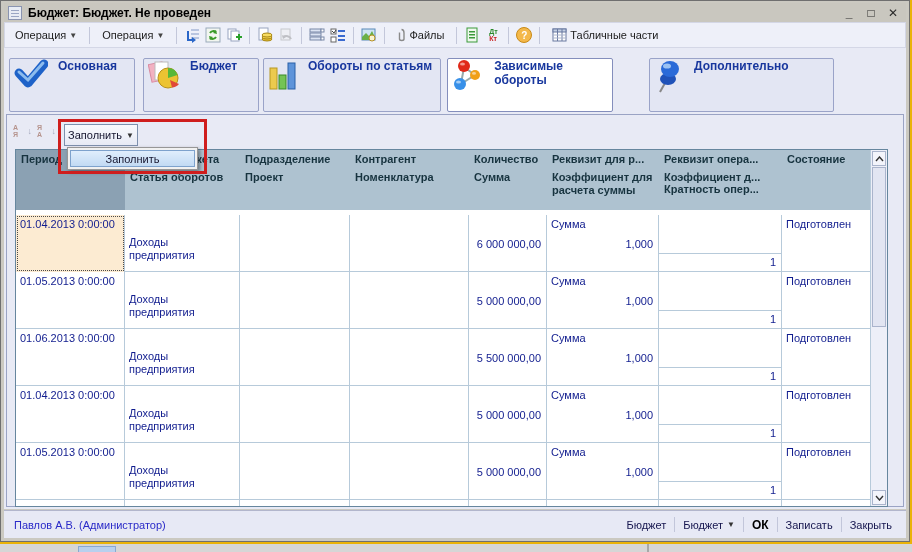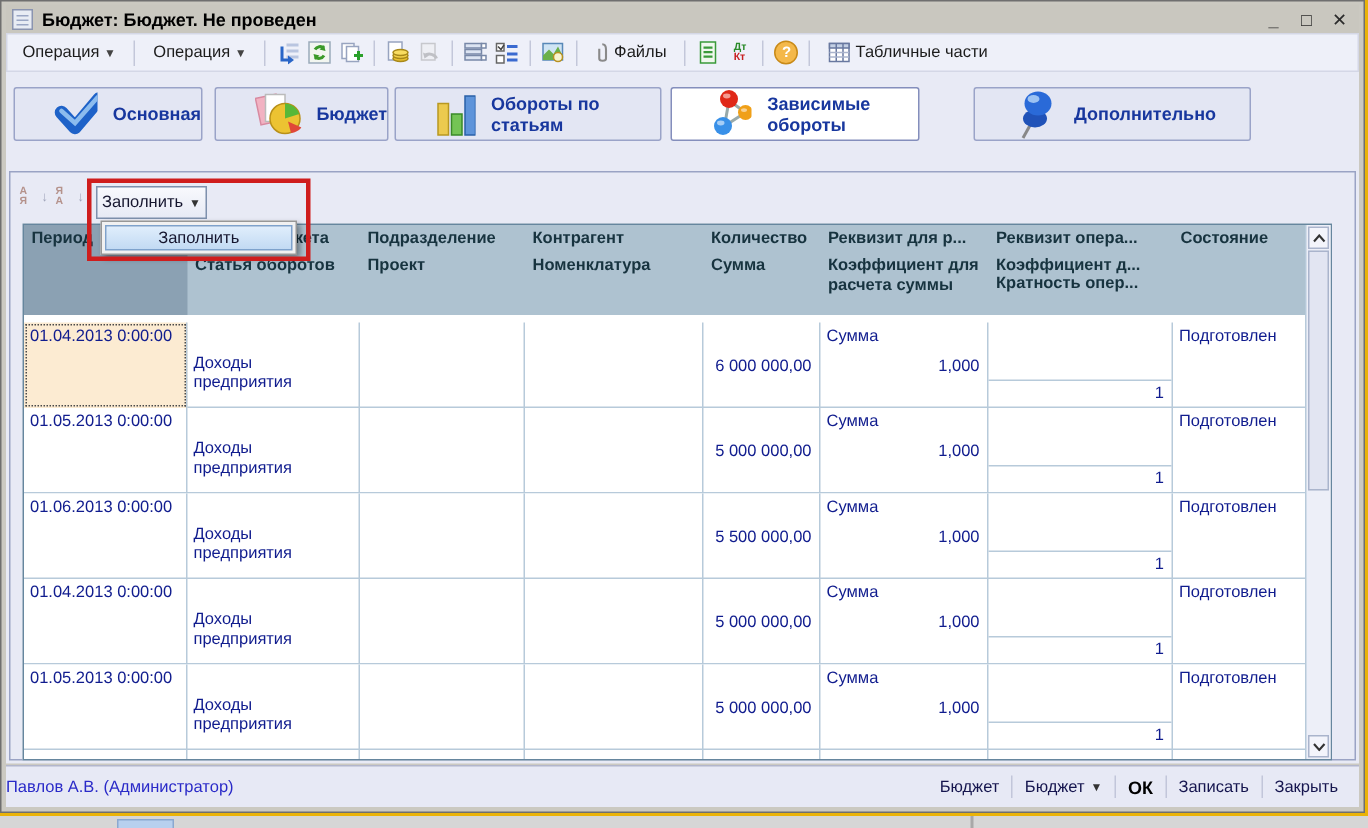--- a/index.html
+++ b/index.html
@@ -23,23 +23,23 @@
   .tbtn{display:flex;align-items:center;gap:3px;padding:2px 5px;border:1px solid transparent;cursor:default;}
   .tbtn .arr{font-size:8px;color:#444;}
   .tsep{width:1px;height:17px;background:#c3c7da;margin:0 3px;}
   .ticon{width:18px;height:18px;display:flex;align-items:center;justify-content:center;}
   .help-circle{width:14px;height:14px;border-radius:50%;background:#f4b84a;border:1px solid #c88a18;
                color:#fff;font-size:10px;font-weight:bold;display:flex;align-items:center;justify-content:center;}
   .dtkt{font-size:7px;font-weight:bold;line-height:7px;text-align:left;}
   .dtkt .dt{color:#2a8a2a;} .dtkt .kt{color:#c82020;}
   
   .content{position:absolute;left:3px;top:47px;right:3px;bottom:32px;background:#e8eaf5;}
-  .tab{position:absolute;top:10px;height:36px;background:#e3e6f3;border:1px solid #9aa3c8;
-       border-radius:2px;box-sizing:border-box;display:flex;align-items:center;gap:10px;
-       padding-left:26px;cursor:default;}
+  .tab{position:absolute;top:10px;height:54px;background:#e3e6f3;border:1px solid #9aa3c8;
+       border-radius:2px;box-sizing:border-box;display:flex;gap:10px;
+       padding-left:4px;cursor:default;}
   .tab .lbl{font-size:12px;font-weight:bold;color:#18379e;}
   .tab.active{background:#ffffff;border-color:#848ebc;}
   .tabpanel{position:absolute;left:2px;top:66px;right:2px;bottom:2px;border:1px solid #9aa3c4;
             background:#e8eaf5;box-sizing:border-box;}
   
   .sorticon{position:absolute;top:9px;width:20px;height:17px;opacity:.75;}
   .sorticon .letters{position:absolute;left:0;top:0;font-size:7px;line-height:7px;font-weight:bold;color:#a5766a;}
   .sorticon .darr{position:absolute;right:1px;top:2px;font-size:9px;color:#8a8fa8;}
   
   .grid{position:absolute;left:8px;top:34px;width:873px;height:358px;background:#fff;
@@ -87,21 +87,21 @@
             background:#f1f1f1;border:1px solid #979797;box-sizing:border-box;
             box-shadow:2px 2px 4px rgba(0,0,0,.4);}
   .dropitem{position:absolute;left:2px;right:2px;top:2px;bottom:2px;
             background:linear-gradient(#e0eefc,#c2daf3);border:1px solid #7ea2cc;box-sizing:border-box;
             font-size:11px;color:#15152e;display:flex;align-items:center;justify-content:center;cursor:default;}
   .redbox{position:absolute;left:57px;top:118px;width:149px;height:55px;z-index:60;
           border:3px solid #cf1d1d;box-sizing:border-box;pointer-events:none;}
   
   .statusbar{position:absolute;left:3px;right:3px;bottom:3px;height:27px;background:#e7e9f5;
              border-top:1px solid #b2b6cc;display:flex;align-items:center;font-size:11px;}
-  .statusbar .user{color:#2a2ac8;text-align:right;}
+  .statusbar .user{color:#2a2ac8;padding-left:10px;text-align:right;}
   .sbuttons{margin-left:auto;display:flex;align-items:center;padding-right:8px;}
   .sbuttons .fbtn{color:#15154e;padding:2px 6px;display:flex;align-items:center;gap:4px;cursor:default;}
   .sbuttons .fbtn.ok{font-weight:bold;color:#000;font-size:12px;}
   .vsep{width:1px;height:15px;background:#c2c6da;margin:0 2px;}
   .behind{position:absolute;left:0;top:544px;width:912px;height:8px;background:#d6d6d6;}
   .behind .frag{position:absolute;left:78px;top:2px;width:36px;height:6px;background:#b8d0ee;border:1px solid #8aa8d0;}
   .behind .vl{position:absolute;left:647px;top:0;width:2px;height:8px;background:#a8a8a8;}
 </style>
 </head>
 <body>

